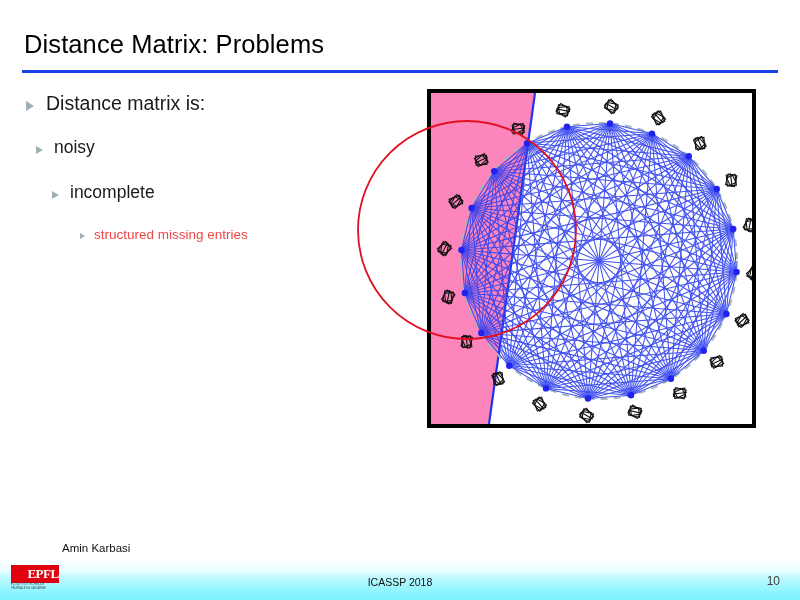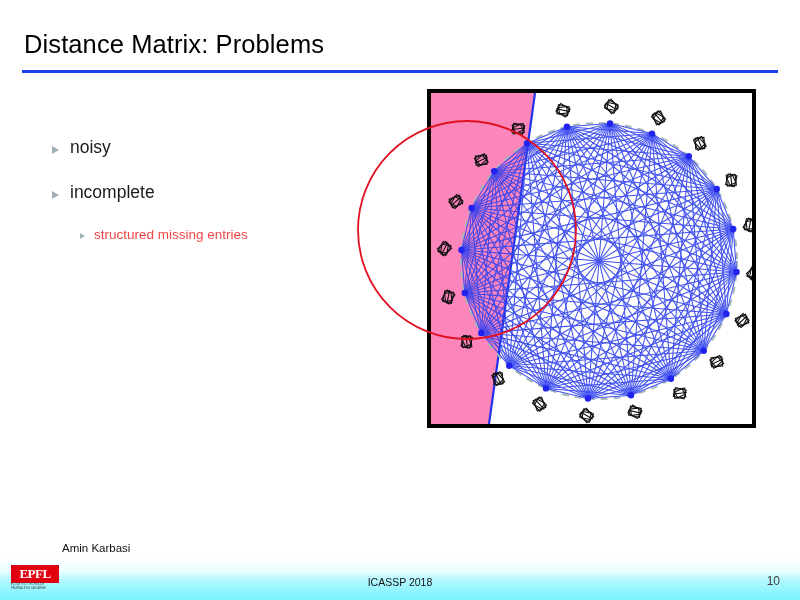--- a/index.html
+++ b/index.html
@@ -69,21 +69,21 @@
     border-width: 3.5px 0 3.5px 5.5px;
     border-color: transparent transparent transparent #9FB0B4;
     top: 0px;
     margin-right: 9px;
   }
   .lvl1 .btext { font-size: 19.5px; color: #1a1a1a; }
   .lvl2 .btext { font-size: 17.5px; color: #1a1a1a; }
   .lvl3 .btext { font-size: 13.5px; color: #ef4444; }
 
   #b-l1  { left: 26px;  top: 92px;  }
-  #b-l2a { left: 52px;  top: 137px; }
+  #b-l2a { left: 36px;  top: 137px; }
   #b-l2b { left: 52px;  top: 182px; }
   #b-l3a { left: 80px;  top: 227px; }
 
   
   #figure-box {
     position: absolute;
     left: 427px;
     top: 89px;
     width: 329px;
     height: 339px;
@@ -140,20 +140,21 @@
     left: 0; top: 0;
     width: 48px;
     height: 18px;
     line-height: 18px;
     text-align: center;
     font-family: "Liberation Serif", serif;
     font-weight: bold;
     font-size: 13px;
     color: #ffffff;
     letter-spacing: -0.5px;
+    padding-left: 8px;
   }
   .epfl-sub {
     position: absolute;
     left: 0;
     top: 18px;
     width: 48px;
     font-size: 2.6px;
     line-height: 3.6px;
     color: #3a3a3a;
     letter-spacing: 0.1px;
@@ -184,20 +185,24 @@
   }
 </style>
 </head>
 <body>
 
 <div id="slide">
 
   <div id="slide-title">Distance Matrix: Problems</div>
   <div id="title-rule"></div>
 
+  <div class="bullet-row lvl1" id="b-l1">
+    <span class="tri"></span>
+    <span class="btext">Distance matrix is:</span>
+  </div>
 
   <div class="bullet-row lvl2" id="b-l2a">
     <span class="tri"></span>
     <span class="btext">noisy</span>
   </div>
 
   <div class="bullet-row lvl2" id="b-l2b">
     <span class="tri"></span>
     <span class="btext">incomplete</span>
   </div>

